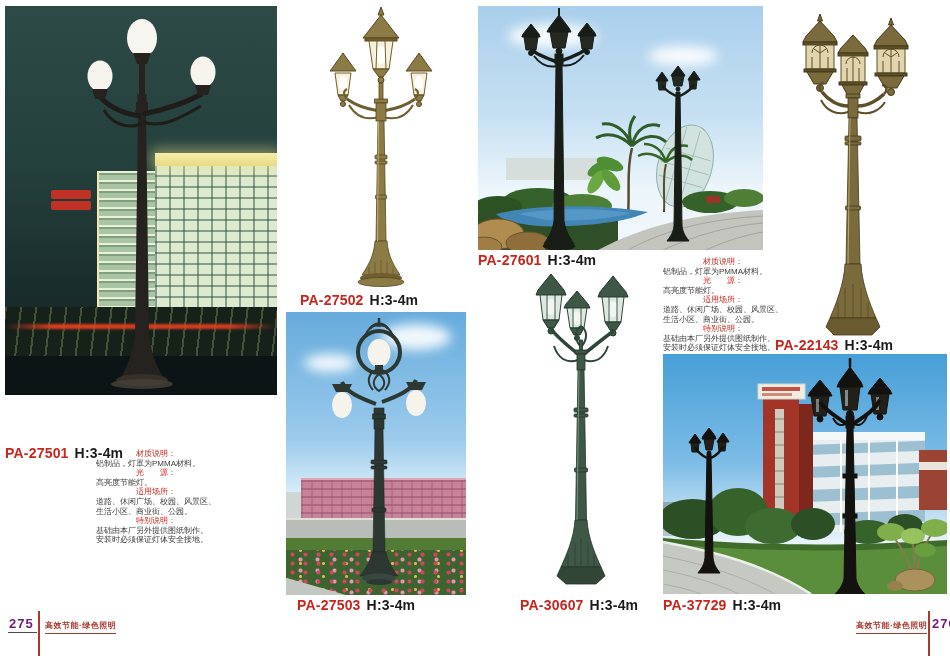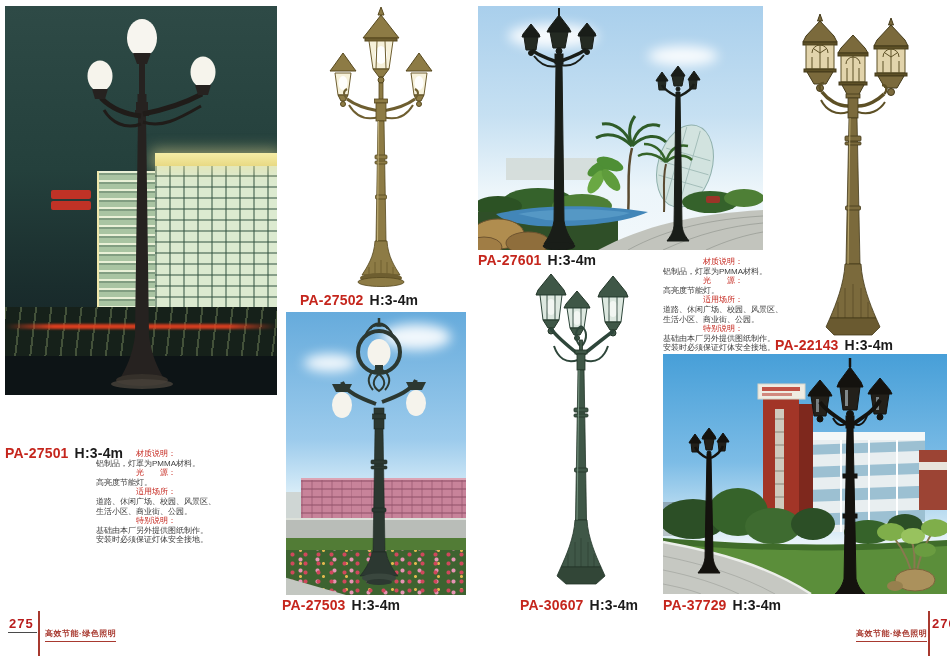--- a/index.html
+++ b/index.html
@@ -11,25 +11,25 @@
   
   .plabel{position:absolute;font-size:14px;font-weight:bold;white-space:nowrap;letter-spacing:.2px;}
   .plabel .code{color:#c5261d;}
   .plabel .spec{color:#1b1b1b;font-weight:600;margin-left:6px;}
   .center{text-align:left;}
   
   .desc{position:absolute;font-size:8px;line-height:9.6px;color:#3c3c3c;}
   .desc div{white-space:nowrap;}
   .desc .h{color:#c5261d;font-weight:normal;text-align:center;}
   
-  .pgnum{position:absolute;font-size:13px;font-weight:bold;color:#b91c1c;
+  .pgnum{position:absolute;font-size:13px;font-weight:bold;color:#701a75;
          border-bottom:1.5px solid #4a4a4a;padding:0 3px 1px 1px;letter-spacing:1px;}
   .vline{position:absolute;width:1.5px;background:#a8392f;}
   .slogan{position:absolute;font-size:8px;font-weight:bold;color:#a8392f;
-          border-bottom:1px solid #a8392f;padding-bottom:1.5px;letter-spacing:.5px;white-space:nowrap;margin-top:8px;}
+          border-bottom:1px solid #a8392f;padding-bottom:1.5px;letter-spacing:.5px;white-space:nowrap;}
 
   
   .sky51{position:absolute;inset:0;background:linear-gradient(180deg,#2e4a46 0%,#24403c 42%,#1a2d2d 72%,#141f22 100%);}
   .bldgL51{position:absolute;left:0;top:150;width:96;height:156;background:#202c26;
      background-image:repeating-linear-gradient(180deg,rgba(228,206,116,.45) 0 2px,transparent 2px 13px);
      border-top:2px solid #e7d27c;box-shadow:0 -2px 10px rgba(230,212,120,.45);}
   .sign51{position:absolute;left:46px;top:182px;width:40px;height:26px;}
   .sign51 div{height:9px;margin:2px 0;background:#c03226;border-radius:2px;filter:blur(.5px);}
   .bldgM51{position:absolute;left:92px;top:165px;width:60px;height:146px;background:#a9c4a2;
      background-image:repeating-linear-gradient(180deg,rgba(244,248,224,.85) 0 2px,rgba(70,100,80,.4) 2px 4px,transparent 4px 9px);
@@ -209,21 +209,21 @@
         <path d="M89,117 L97,117 L99,240 L87,240 Z"></path>
         <rect x="85" y="148" width="16" height="4" rx="1"></rect>
         <rect x="85" y="154" width="16" height="3" rx="1"></rect>
         <rect x="86" y="196" width="14" height="4" rx="1"></rect>
         <path d="M86,240 L100,240 C102,251 108,259 112,264 L74,264 C78,259 84,251 86,240 Z"></path>
       </g>
       <ellipse cx="93" cy="266" rx="17" ry="4.5" fill="#3a473e"></ellipse>
       <ellipse cx="93" cy="270" rx="13" ry="3" fill="#2c3831"></ellipse>
     </svg>
   </div>
-  <div class="plabel" style="left:282px;top:597px;">
+  <div class="plabel" style="left:297px;top:597px;">
     <span class="code">PA-27503</span><span class="spec">H:3-4m</span>
   </div>
 
   <div class="pgnum" style="left:8px;top:616px;">275</div>
   <div class="vline" style="left:38px;top:611px;height:45px;"></div>
   <div class="slogan" style="left:45px;top:620px;">高效节能·绿色照明</div>
 
   <div class="photo" style="left:478px;top:6px;width:285px;height:244px;">
     <div class="sky61"></div>
     <div class="cloud" style="left:30px;top:18px;width:90px;height:24px;"></div>

